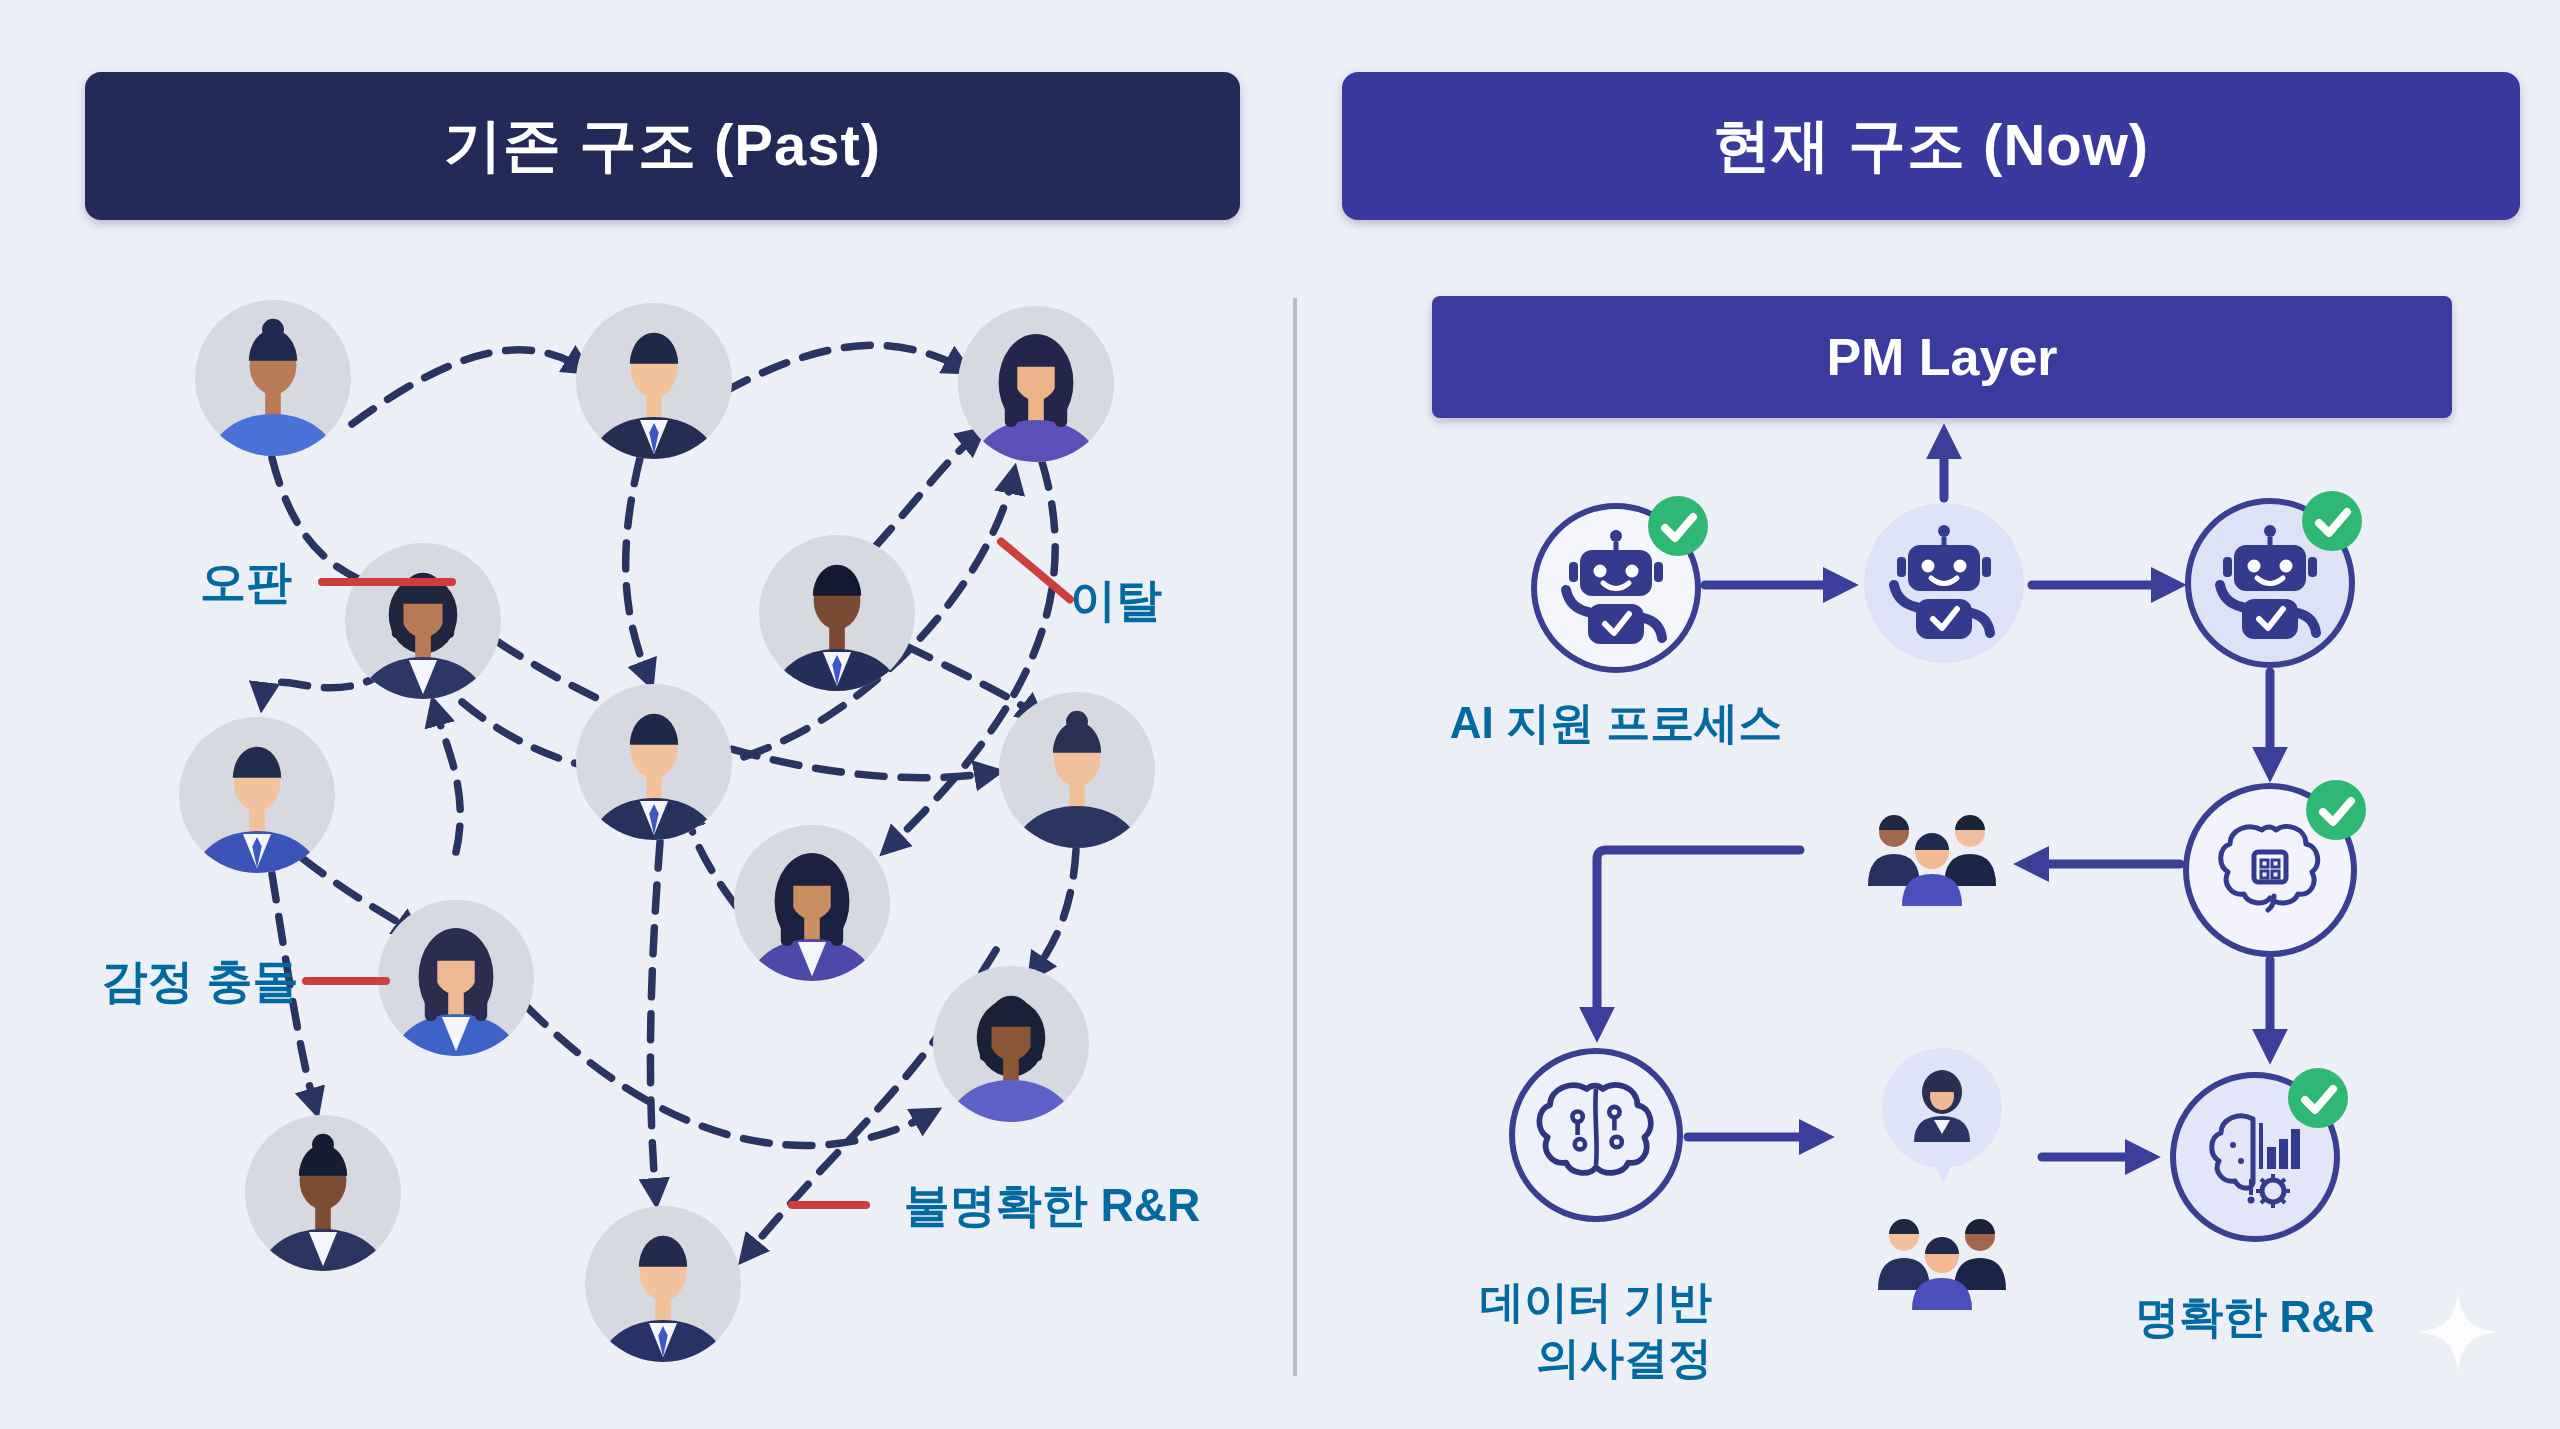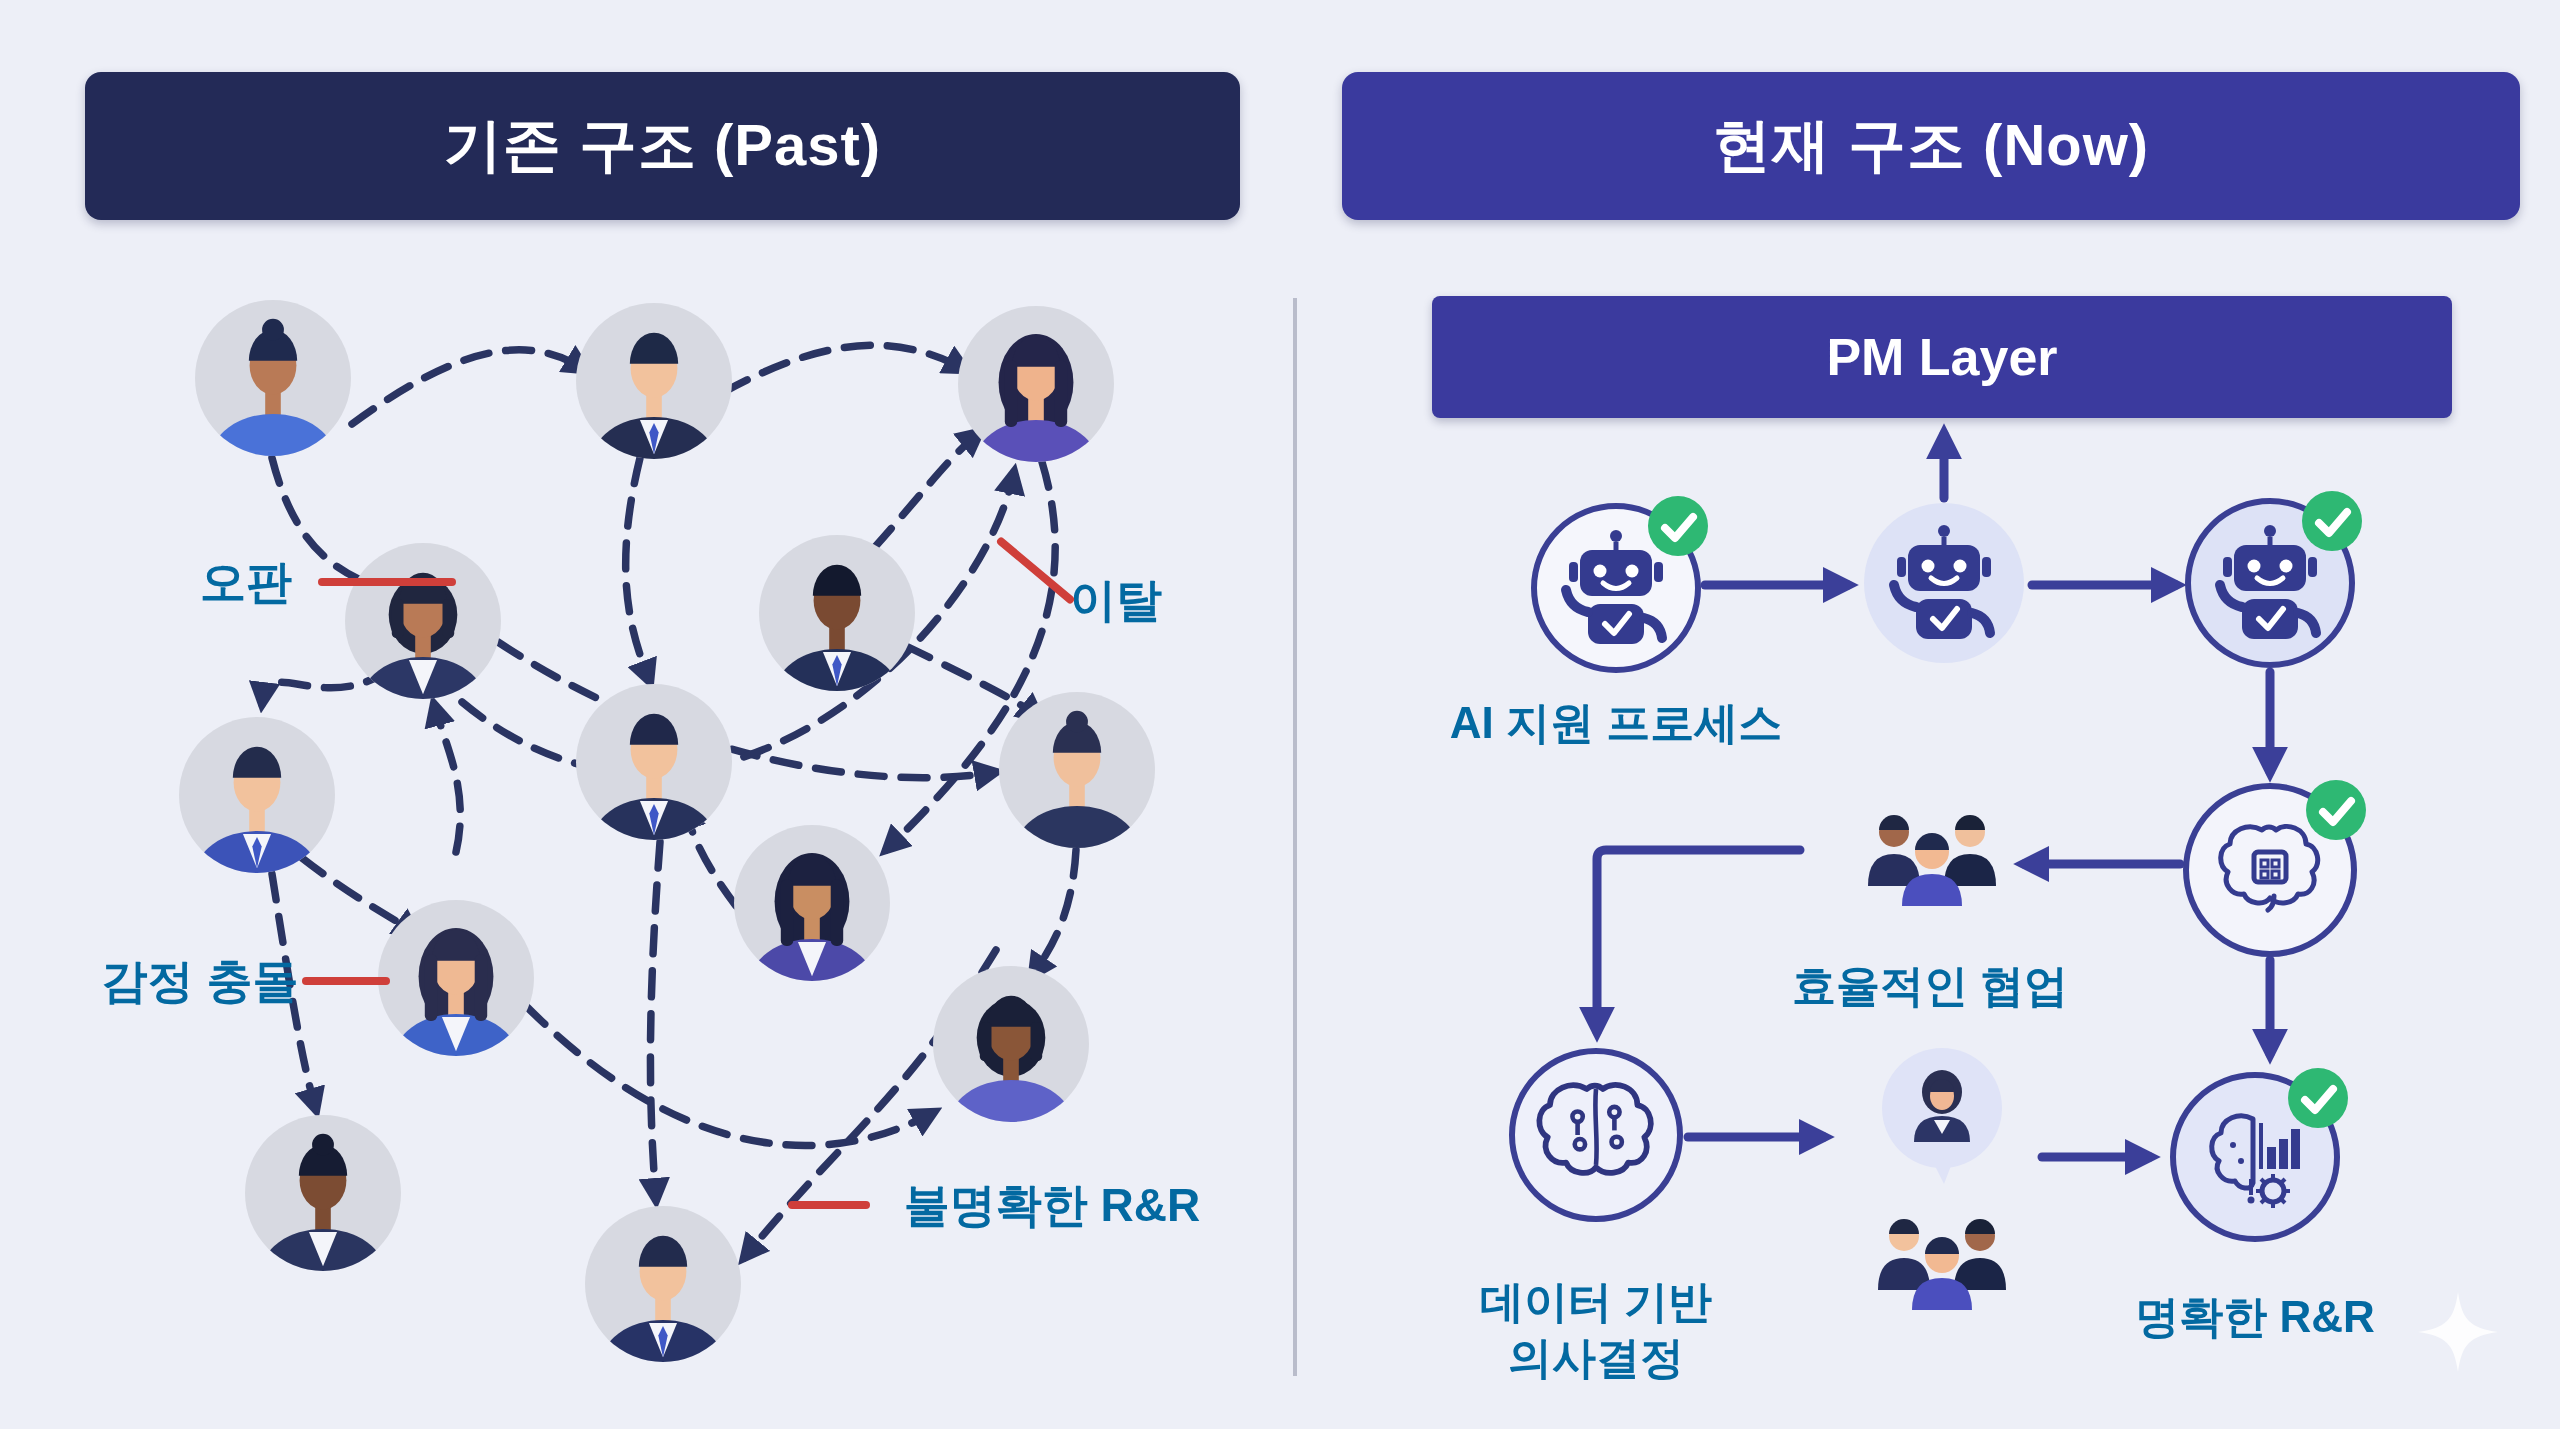--- a/index.html
+++ b/index.html
@@ -19,21 +19,21 @@
     border-radius:8px;display:flex;align-items:center;justify-content:center;
     color:#ffffff;font-size:52px;font-weight:bold;
     box-shadow:0 4px 8px rgba(30,35,80,0.25);
   }
   .divider{position:absolute;left:1293px;top:298px;width:4px;height:1078px;background:#b9bccb;}
   .lbl{
     position:absolute;transform:translate(-50%,-50%);font-weight:bold;color:#0369a1;
     white-space:nowrap;text-align:center;
   }
   .lbl-l{font-size:46px;}
-  .lbl-r{font-size:44px;}
+  .lbl-r{font-size:44px;text-align:right;}
   .two-line{line-height:1.28;}
   .rline{position:absolute;height:8px;background:#cf3f3a;border-radius:4px;}
   svg{position:absolute;left:0;top:0;}
 </style>
 </head>
 <body>
 
 <div class="canvas">
 
   <div class="hdr hdr-right">
@@ -457,20 +457,19 @@
   <div class="lbl lbl-l" style="left:1116px;top:589px;margin-top:12px;">이탈</div>
   <div class="rline" style="left:998px;top:535px;width:98px;transform:rotate(40deg);transform-origin:left center;"></div>
 
   <div class="lbl lbl-l" style="left:200px;top:982px;">감정 충돌</div>
   <div class="rline" style="left:302px;top:977px;width:88px;"></div>
 
   <div class="lbl lbl-l" style="left:1052px;top:1206px;">불명확한 R&amp;R</div>
   <div class="rline" style="left:788px;top:1201px;width:82px;"></div>
 
   <div class="lbl lbl-r" style="left:1616px;top:723px;">AI 지원 프로세스</div>
-  <div class="lbl lbl-r" style="left:1930px;top:986px;">효율적인 협업</div>
   <div class="lbl lbl-r two-line" style="left:1596px;top:1330px;">
     <div>데이터 기반</div>
     <div>의사결정</div>
   </div>
   <div class="lbl lbl-r" style="left:2255px;top:1317px;">명확한 R&amp;R</div>
 
 </div>
 
 </body></html>

